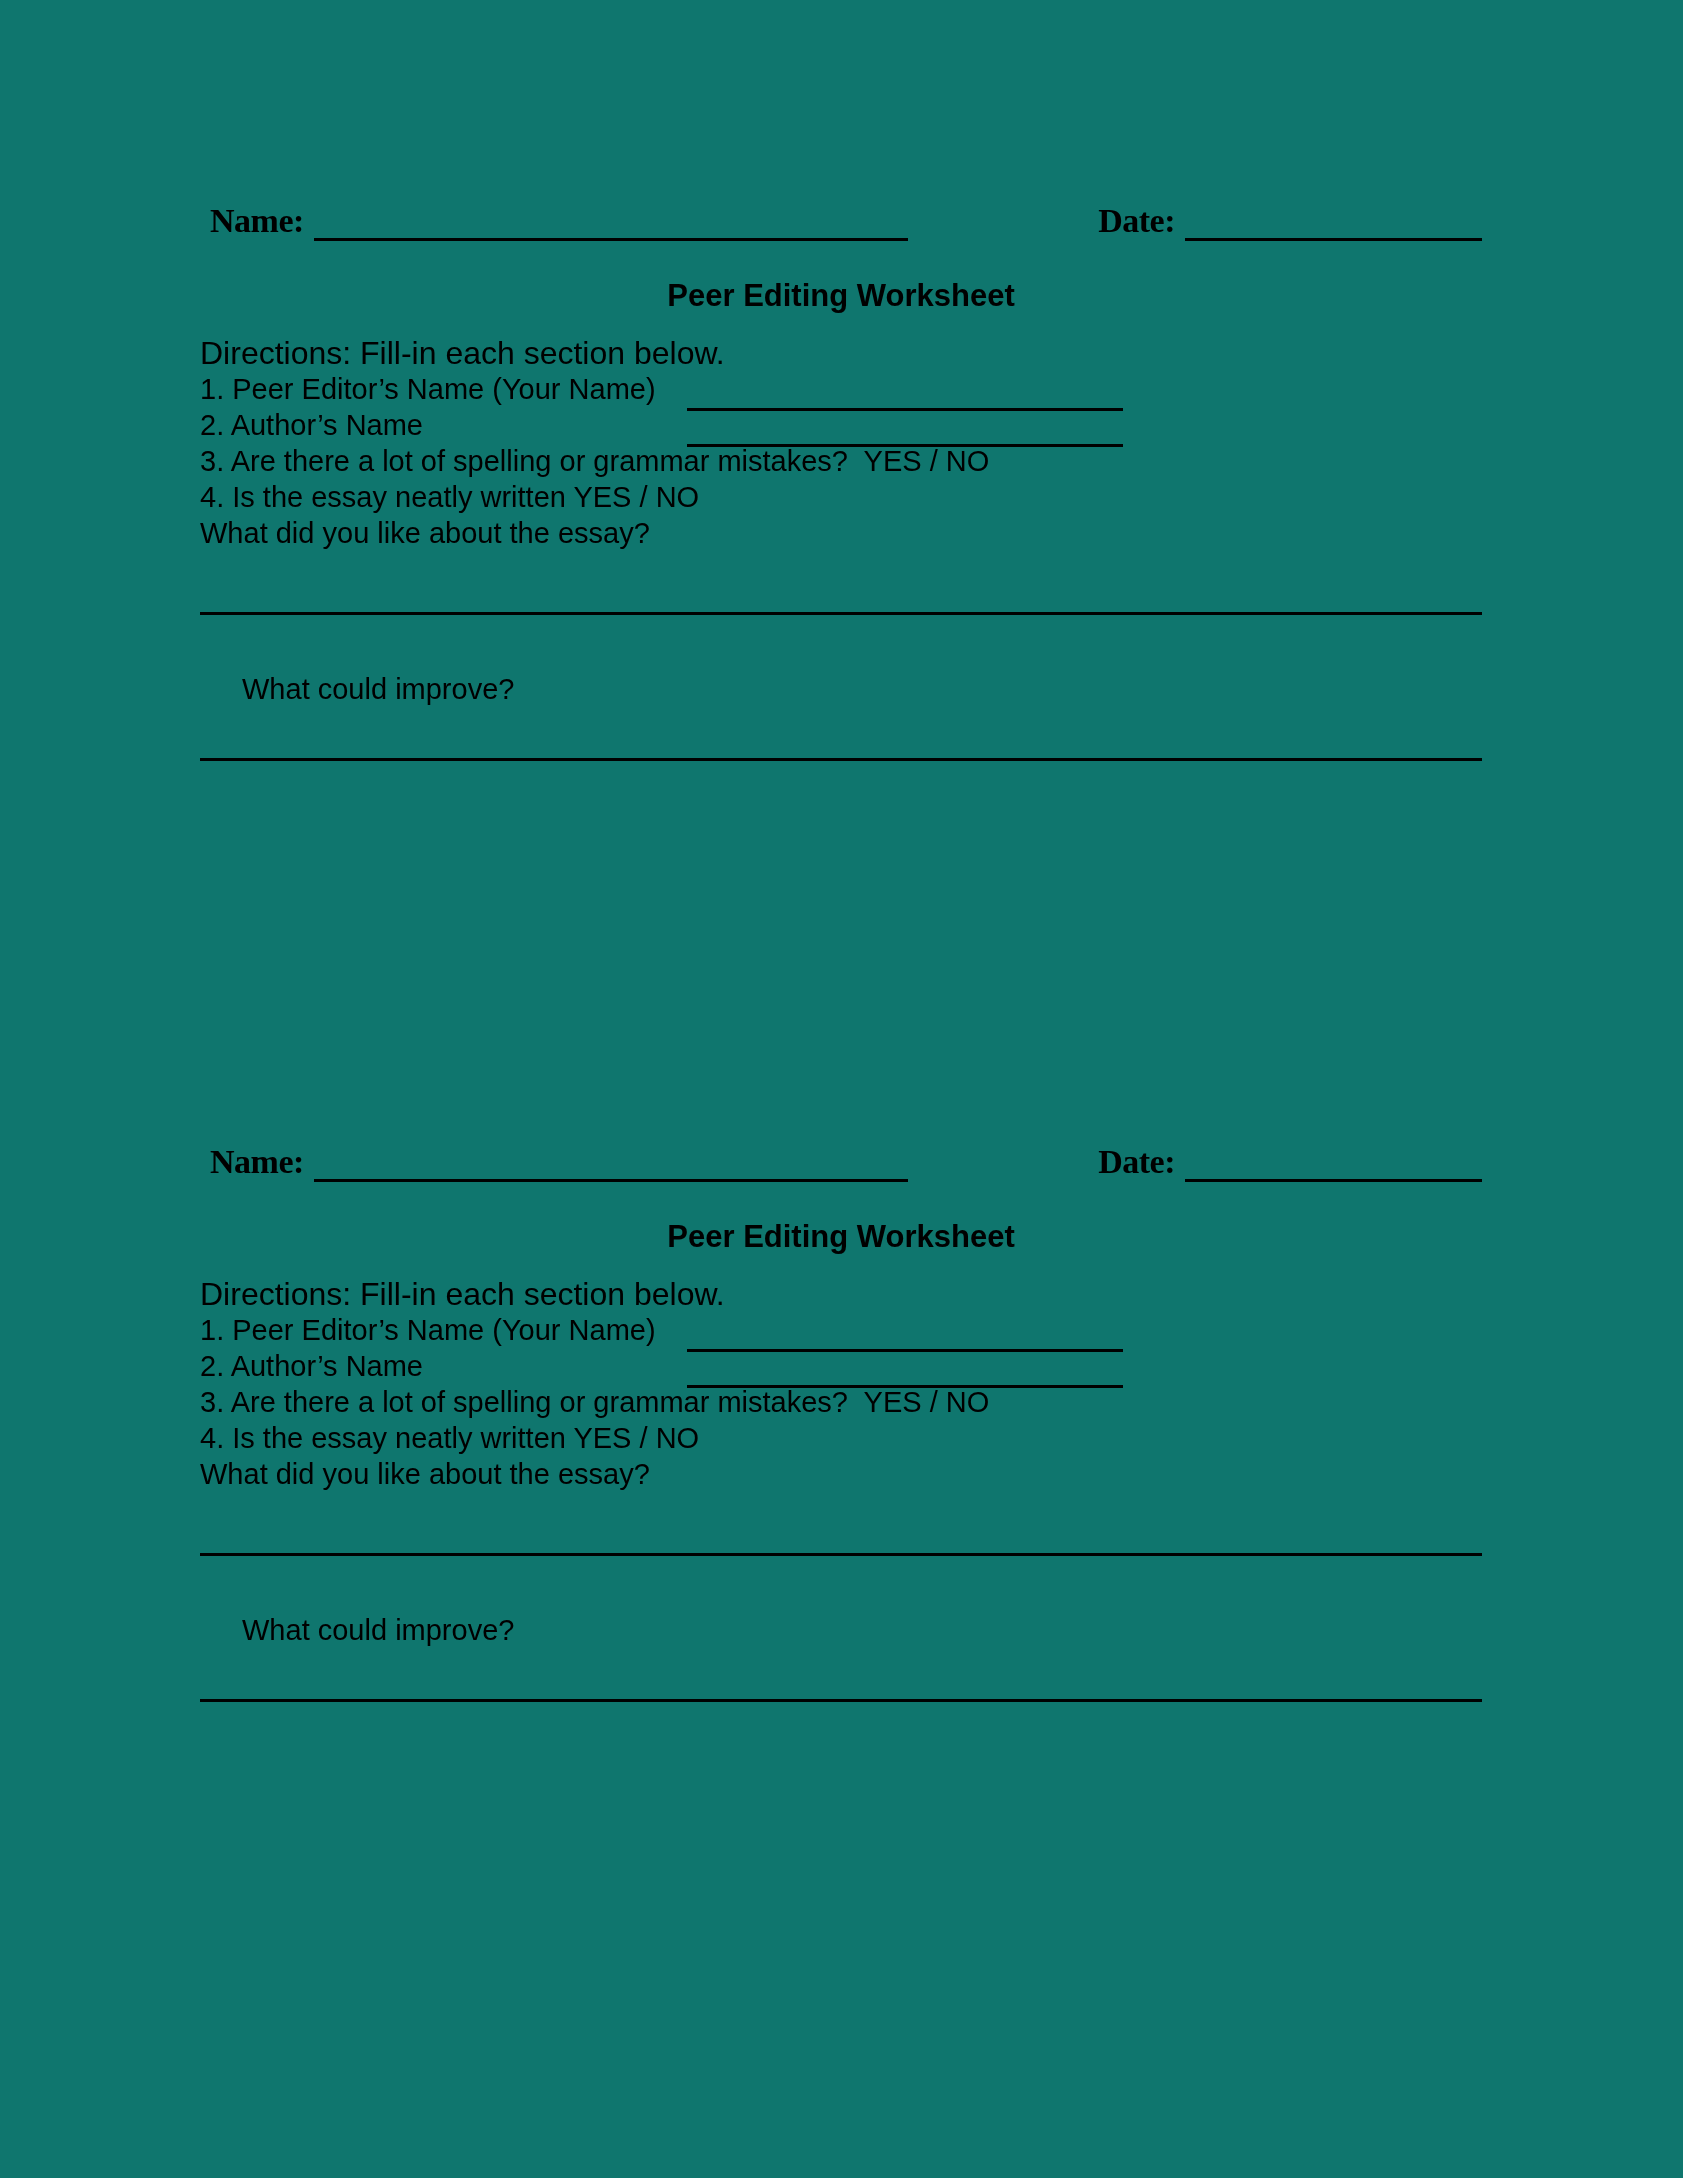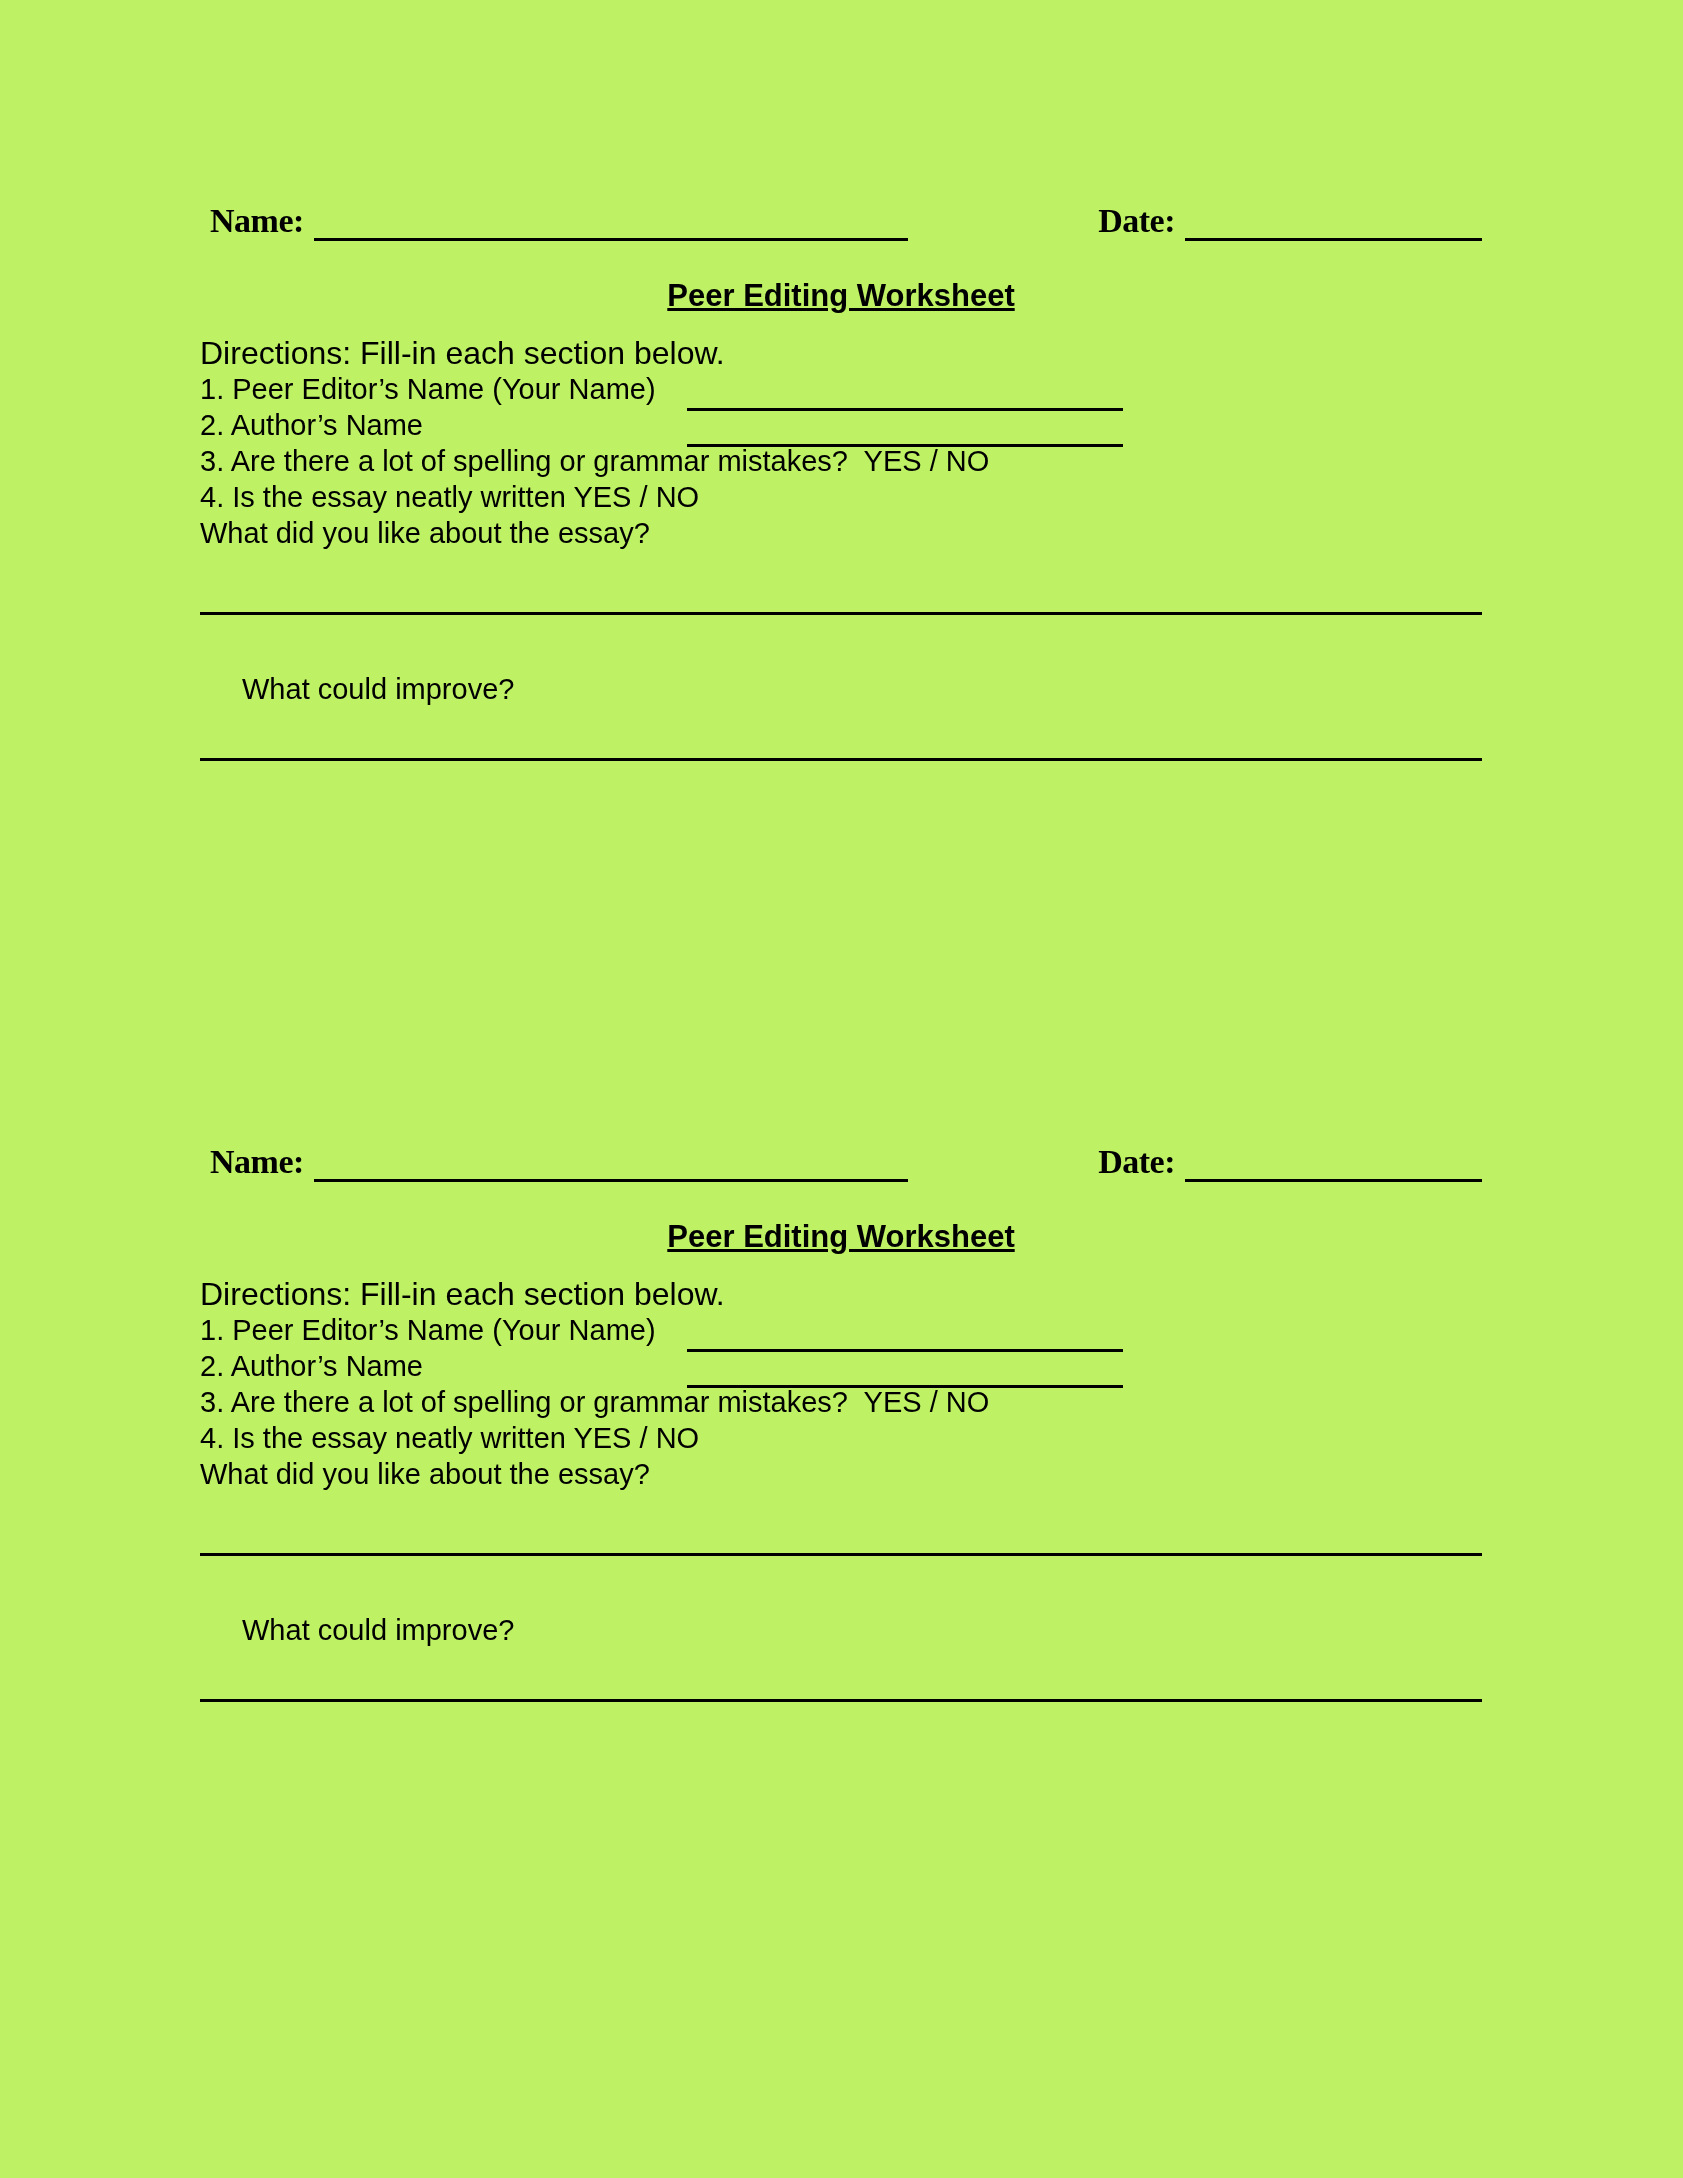--- a/index.html
+++ b/index.html
@@ -4,21 +4,21 @@
 <style>
   html, body {
     margin: 0;
     padding: 0;
     background: #ffffff;
   }
   .page {
     position: relative;
     width: 1683px;
     height: 2178px;
-    background: #bef264;
+    background: #0f766e;
     color: #000000;
     font-family: "Liberation Sans", sans-serif;
     overflow: hidden;
   }
   .section {
     position: absolute;
     left: 200px;
     width: 1282px;
   }
   .section.first  { top: 198px; }
@@ -49,21 +49,20 @@
     margin-left: 10px;
   }
 
   
   .title {
     margin-top: 36px;
     text-align: center;
     font-weight: bold;
     font-size: 31px;
     line-height: 38px;
-    text-decoration: underline;
   }
 
   
   .directions {
     margin-top: 20px;
     font-size: 32px;
     line-height: 36px;
   }
   .item-row, .question-row {
     position: relative;

